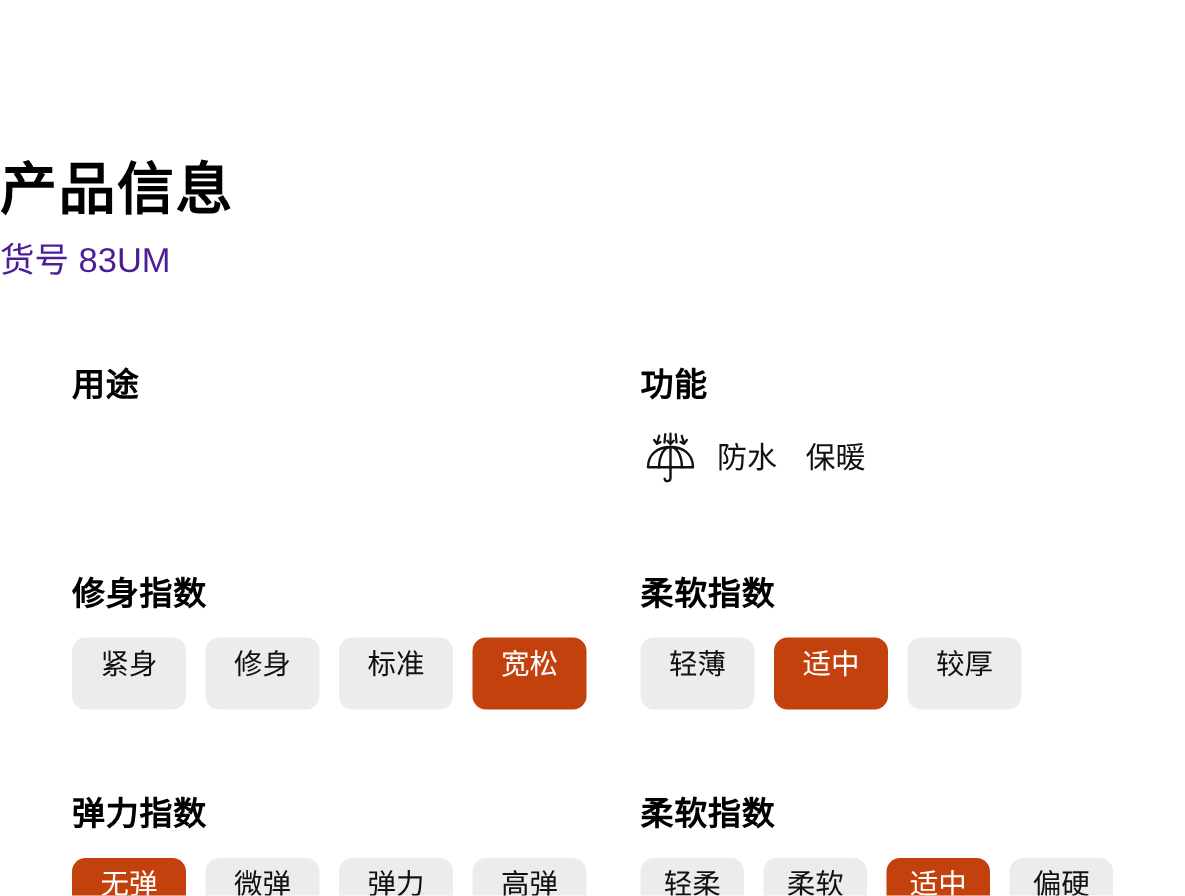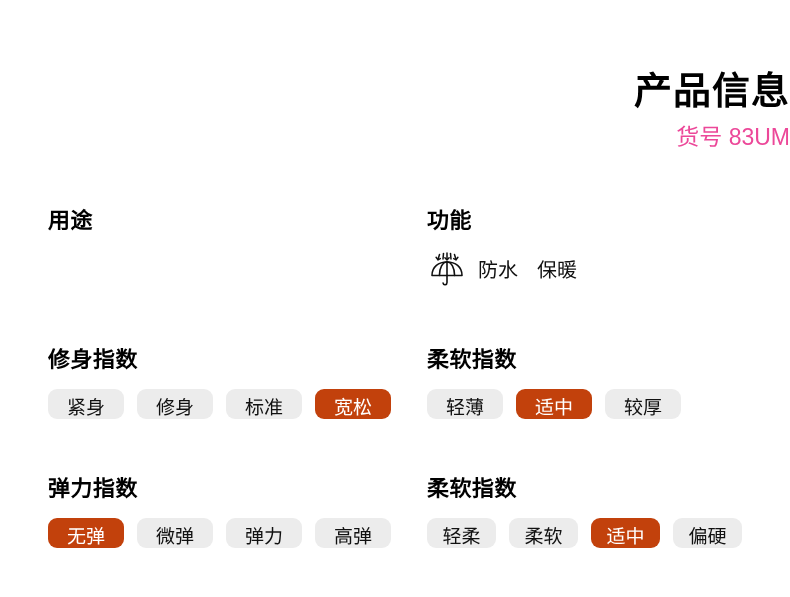--- a/index.html
+++ b/index.html
@@ -18,37 +18,37 @@
 
   .page {
     position: relative;
     width: 790px;
     height: 597px;
     box-sizing: border-box;
   }
 
   
   .header {
-    text-align: right;
-    padding-top: 68px;
+    text-align: left;
+    padding-top: 104px;
   }
   .page-title {
     font-size: 38px;
     font-weight: 700;
     letter-spacing: 1px;
     line-height: 46px;
     margin: 0;
     color: #000000;
   }
   .page-subtitle {
     font-size: 23px;
     font-weight: 400;
     line-height: 30px;
     margin: 8px 0 4px 0;
-    color: #ec4899;
+    color: #4c1d95;
   }
 
   
   .sections {
     margin-top: 40px;
     padding: 0 48px 0 48px;
     box-sizing: border-box;
     display: grid;
     grid-template-columns: 379px 1fr;
     grid-template-rows: auto auto auto;
@@ -99,21 +99,21 @@
     line-height: 28px;
   }
 
   
   .chips {
     display: flex;
     gap: 13px;
   }
   .chip {
     width: 76px;
-    height: 30px;
+    height: 48px;
     border-radius: 9px;
     background: #ececec;
     color: #111111;
     font-size: 19px;
     line-height: 38px;
     text-align: center;
     box-sizing: border-box;
     user-select: none;
   }
   .chip.selected {

